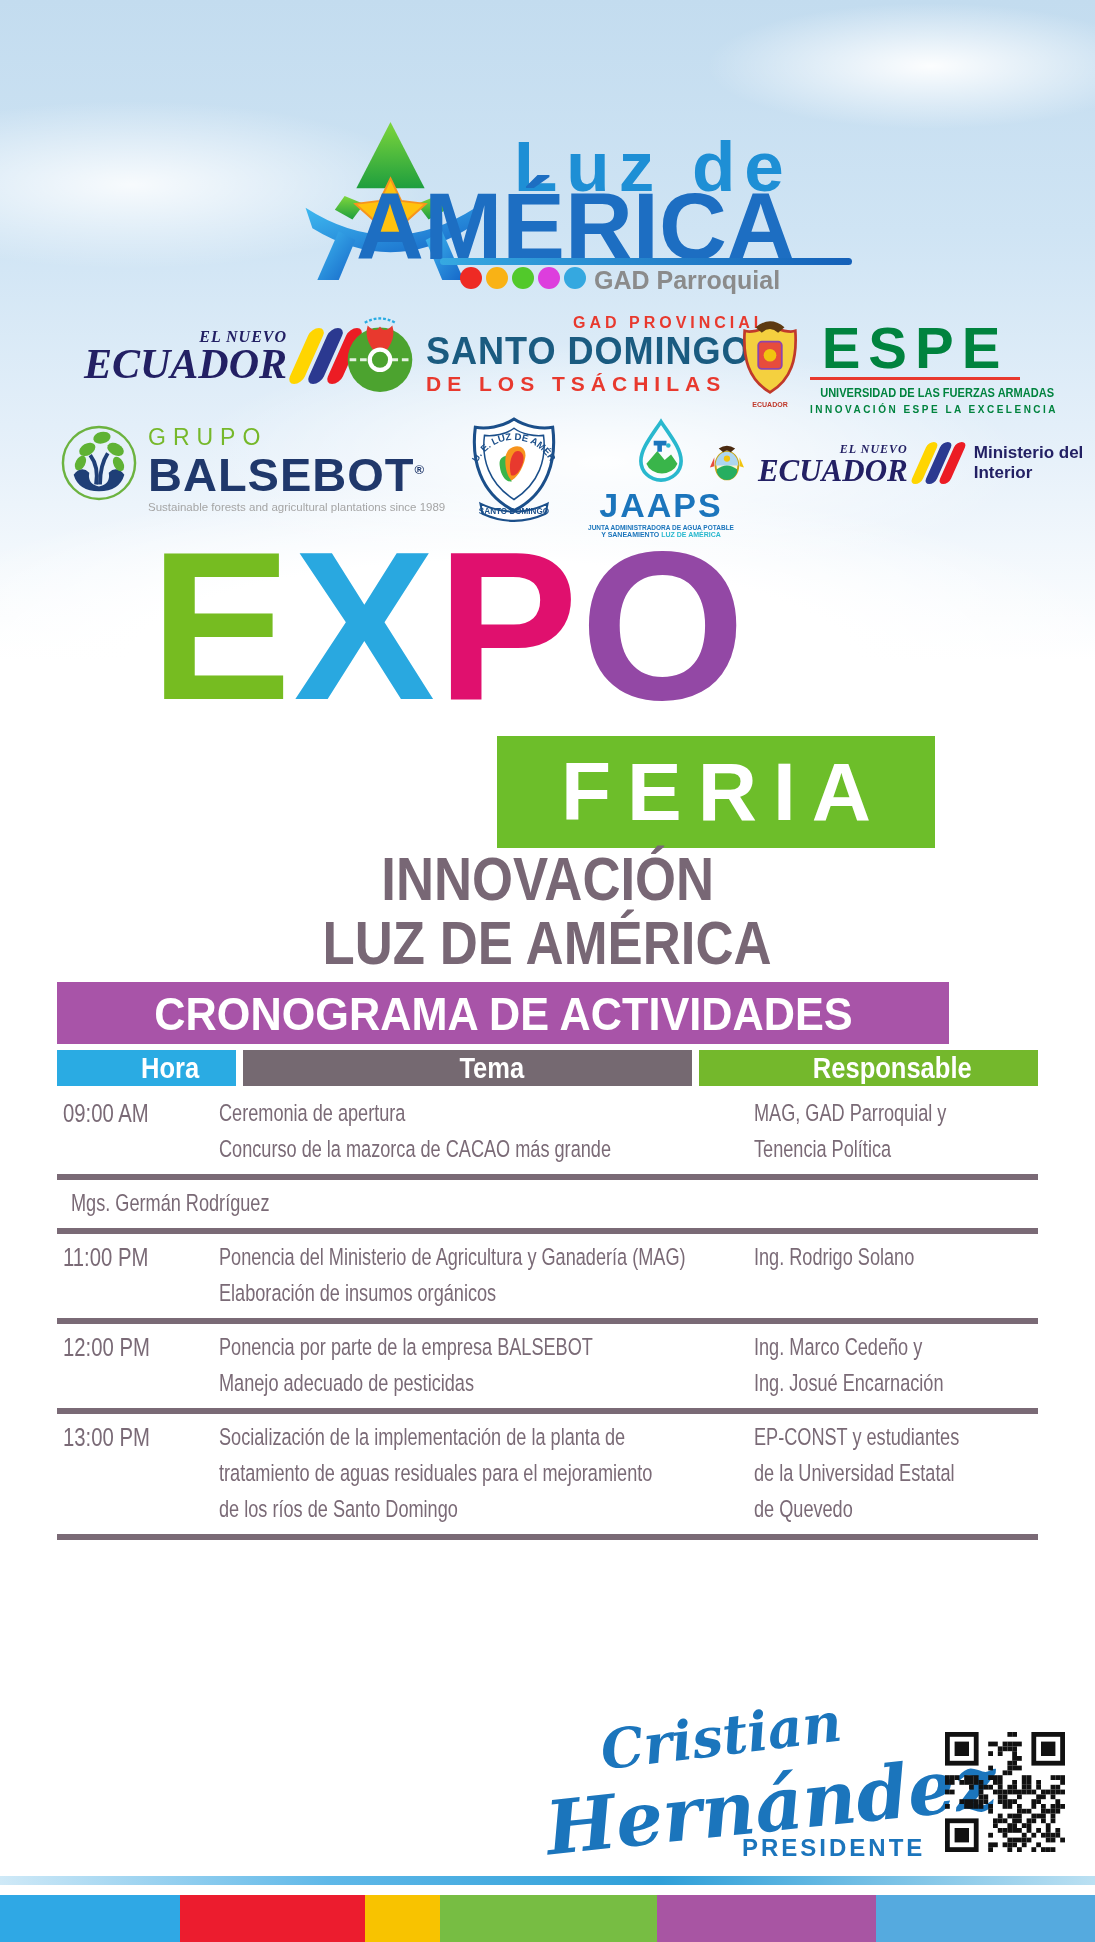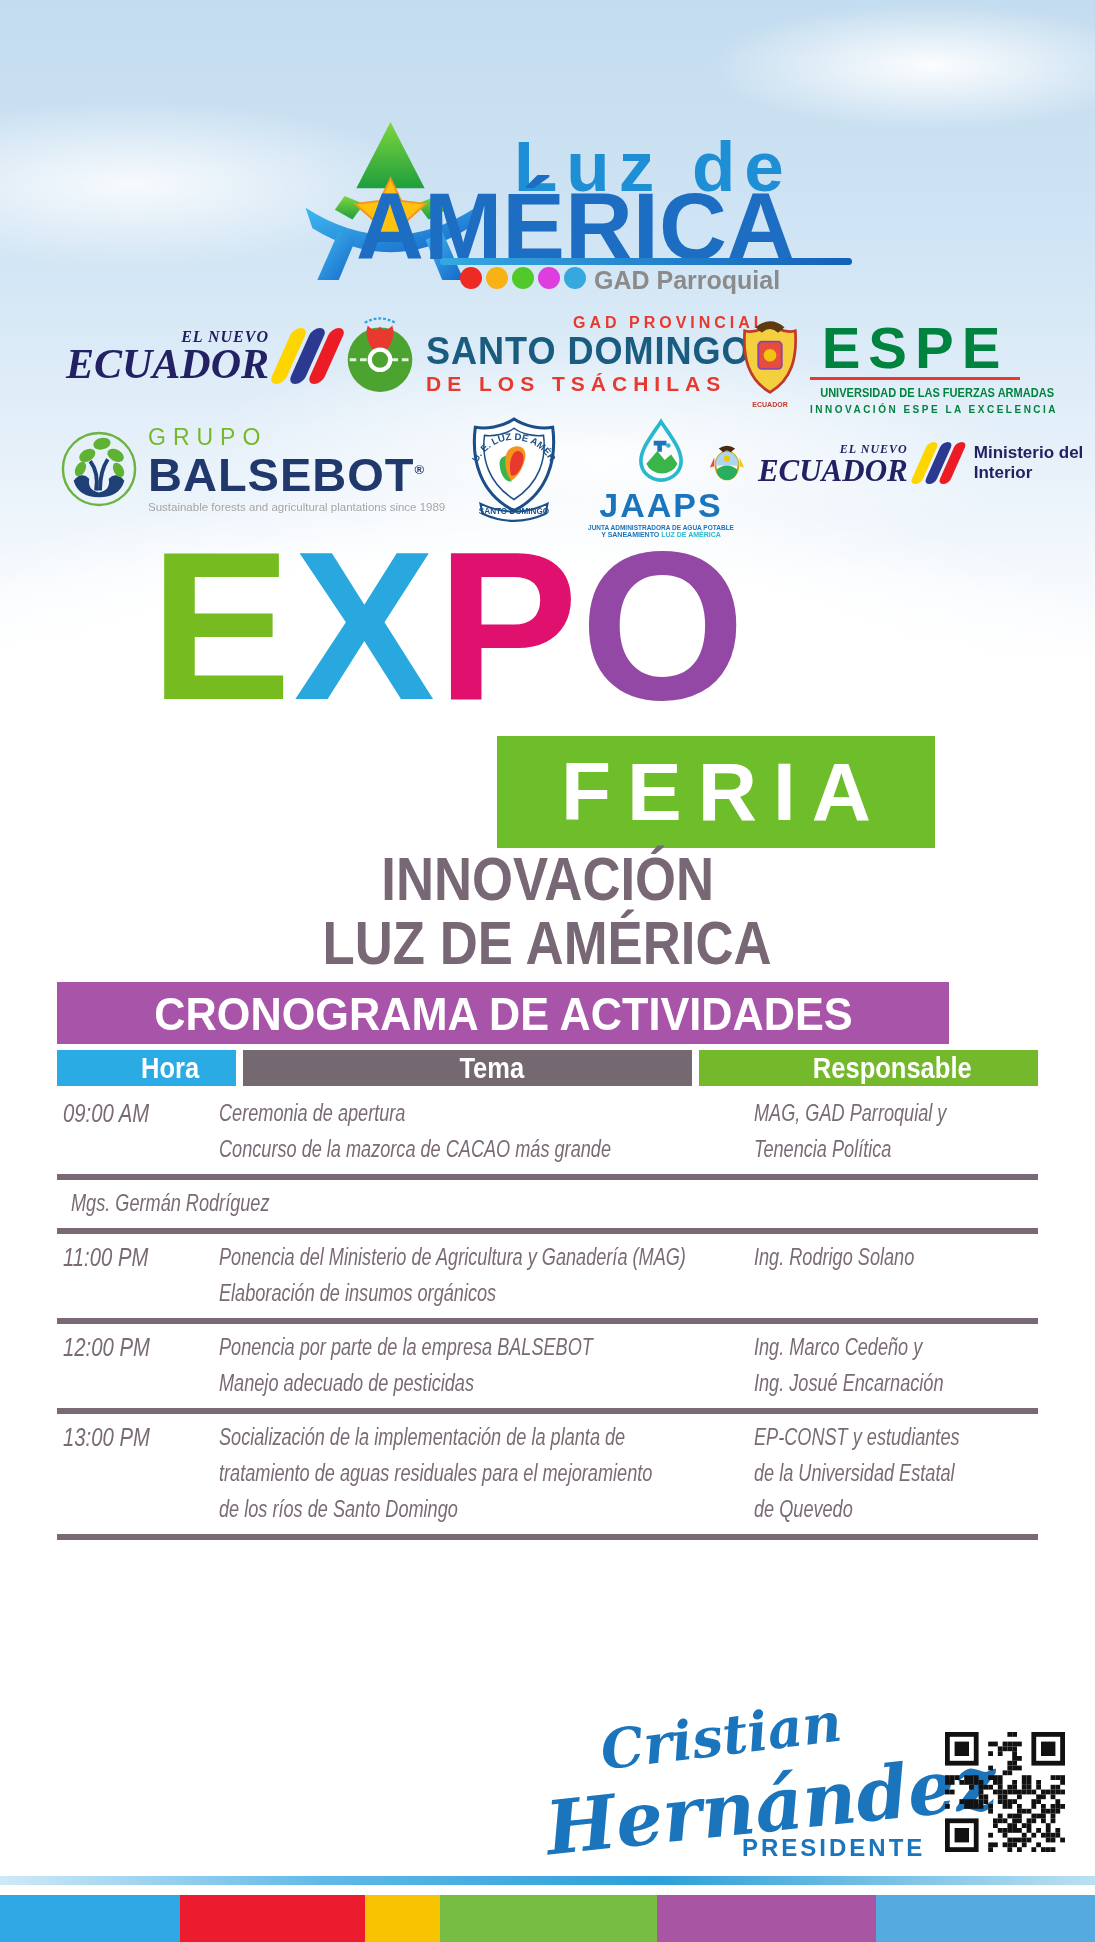--- a/index.html
+++ b/index.html
@@ -16,21 +16,21 @@
   
   .a-logo{position:absolute;left:288px;top:116px;}
   .luz-de{position:absolute;left:514px;top:126px;font-size:71px;font-weight:700;color:#1E8FD5;letter-spacing:9px;text-align:right;}
   .america{position:absolute;left:356px;top:180px;font-size:94px;font-weight:700;line-height:1;color:#1D6EC2;}
   .brand-underline{position:absolute;left:440px;top:258px;width:412px;height:7px;border-radius:4px;
     background:linear-gradient(90deg,#36A9E1,#1460B8);}
   .dots{position:absolute;left:460px;top:267px;display:flex;gap:4px;}
   .dot{width:22px;height:22px;border-radius:50%;}
   .gad{position:absolute;left:594px;top:266px;font-size:25px;font-weight:600;color:#8B8B8B;}
   
-  .ec-lockup{display:flex;align-items:flex-end;justify-content:flex-end;}
+  .ec-lockup{display:flex;align-items:flex-end;justify-content:flex-start;}
   .ec-text{text-align:right;}
   .ec-elnuevo{font-family:"Liberation Serif",serif;font-style:italic;font-weight:700;color:#232064;font-size:16px;letter-spacing:1px;}
   .ec-ecuador{font-family:"Liberation Serif",serif;font-style:italic;font-weight:700;color:#232064;font-size:42px;line-height:.9;}
   .ec-stripes{display:flex;margin-left:8px;transform:skewX(-24deg);}
   .ec-stripes i{display:block;width:15px;height:56px;border-radius:8px;margin-left:4px;}
   .st-y{background:#FFD500}.st-b{background:#2B3990}.st-r{background:#EC1C24}
   .small .ec-elnuevo{font-size:12px}.small .ec-ecuador{font-size:31px}
   .small .ec-stripes i{width:11px;height:42px;margin-left:3px;}
   
   .mag{position:absolute;left:84px;top:328px;width:250px;}
@@ -42,21 +42,21 @@
   .sd-sub{color:#E8392E;font-weight:700;font-size:21px;letter-spacing:6px;}
   .espe{position:absolute;left:738px;top:320px;display:flex;align-items:flex-start;}
   .espe-crest{text-align:center;}
   .espe-caption{font-size:7px;color:#C0392B;font-weight:700;margin-top:1px;}
   .espe-col{margin-left:8px;text-align:center;width:210px;}
   .espe-name{color:#00833E;font-weight:700;font-size:58px;line-height:.95;letter-spacing:8px;display:inline-block;}
   .espe-rule{height:3px;background:#E8392E;margin:2px 0 3px;}
   .espe-sub1{color:#00833E;font-weight:700;font-size:12px;white-space:nowrap;display:inline-block;transform:scaleX(.92);transform-origin:center;}
   .espe-sub2{color:#00833E;font-weight:700;font-size:10px;letter-spacing:2.5px;margin-top:3px;white-space:nowrap;}
   
-  .bb{position:absolute;left:60px;top:424px;display:flex;align-items:center;}
+  .bb{position:absolute;left:60px;top:424px;display:flex;align-items:flex-start;}
   .bb-col{margin-left:10px;}
   .bb-grupo{color:#76B82A;font-size:23px;letter-spacing:7px;}
   .bb-name{color:#20386B;font-size:47px;font-weight:700;letter-spacing:1px;line-height:1;}
   .bb-name sup{font-size:13px;}
   .bb-tag{color:#A5A5A5;font-size:11.5px;margin-top:3px;}
   .ue{position:absolute;left:462px;top:414px;}
   .ja{position:absolute;left:586px;top:418px;width:150px;text-align:center;}
   .ja-name{color:#1B75BC;font-weight:700;font-size:34px;letter-spacing:2px;line-height:1;margin-top:2px;}
   .ja-sub1{color:#1B75BC;font-size:6.5px;font-weight:700;margin-top:2px;white-space:nowrap;}
   .ja-sub2{color:#1B75BC;font-size:7px;font-weight:700;white-space:nowrap;}
@@ -74,21 +74,21 @@
   .t1{top:848px}.t2{top:912px}
   
   .banner{position:absolute;left:57px;top:982px;width:892px;height:62px;display:flex;align-items:center;justify-content:center;}
   .banner span{color:#fff;font-size:47px;font-weight:700;display:inline-block;transform:scaleX(.92);}
   .thead{position:absolute;left:57px;top:1050px;width:981px;height:36px;display:flex;gap:7px;}
   .th{display:flex;align-items:center;justify-content:center;color:#fff;font-weight:700;font-size:29px;padding-left:48px;}
   .th span{display:inline-block;transform:scaleX(.88);}
   .th-hora{width:131px}.th-tema{flex:1}.th-resp{width:291px}
   .tbody{position:absolute;left:57px;top:1090px;width:981px;}
   .srow{display:flex;padding-top:10px;padding-bottom:2px;border-bottom:6px solid #7A6A76;}
-  .scell{box-sizing:border-box;font-style:italic;}
+  .scell{box-sizing:border-box;}
   .c-hora{width:138px;padding-left:6px;}
   .c-tema{width:545px;padding-left:24px;}
   .c-resp{flex:1;padding-left:14px;}
   .sline{font-size:24.5px;line-height:26px;margin-bottom:10px;color:#7A6A76;transform:scaleX(.74);transform-origin:left top;white-space:nowrap;}
   .c-hora .sline{font-size:26px;transform:scaleX(.78);}
   
   .sig-first{position:absolute;left:600px;top:1704px;font-family:"DejaVu Serif",serif;font-style:italic;font-weight:700;color:#1B75BC;font-size:54px;transform:rotate(-7deg);}
   .sig-last{position:absolute;left:545px;top:1762px;font-family:"DejaVu Serif",serif;font-style:italic;font-weight:700;color:#1B75BC;font-size:74px;transform:rotate(-6deg);}
   .sig-role{position:absolute;left:742px;top:1834px;color:#1B75BC;font-weight:700;font-size:24px;letter-spacing:3px;}
   .qr{position:absolute;left:945px;top:1732px;width:120px;height:120px;}

